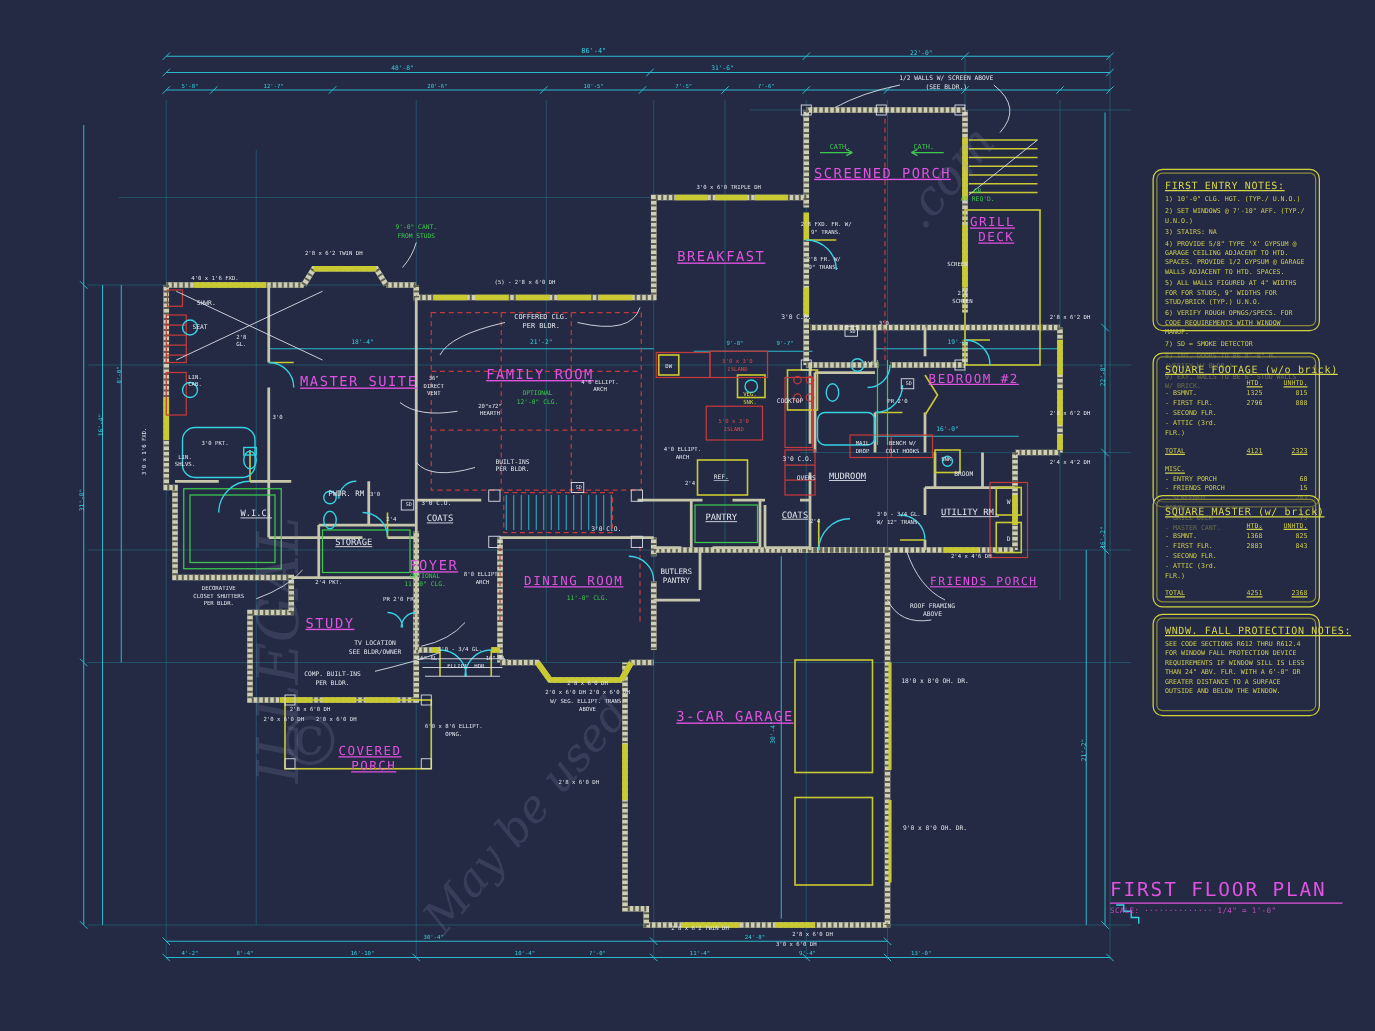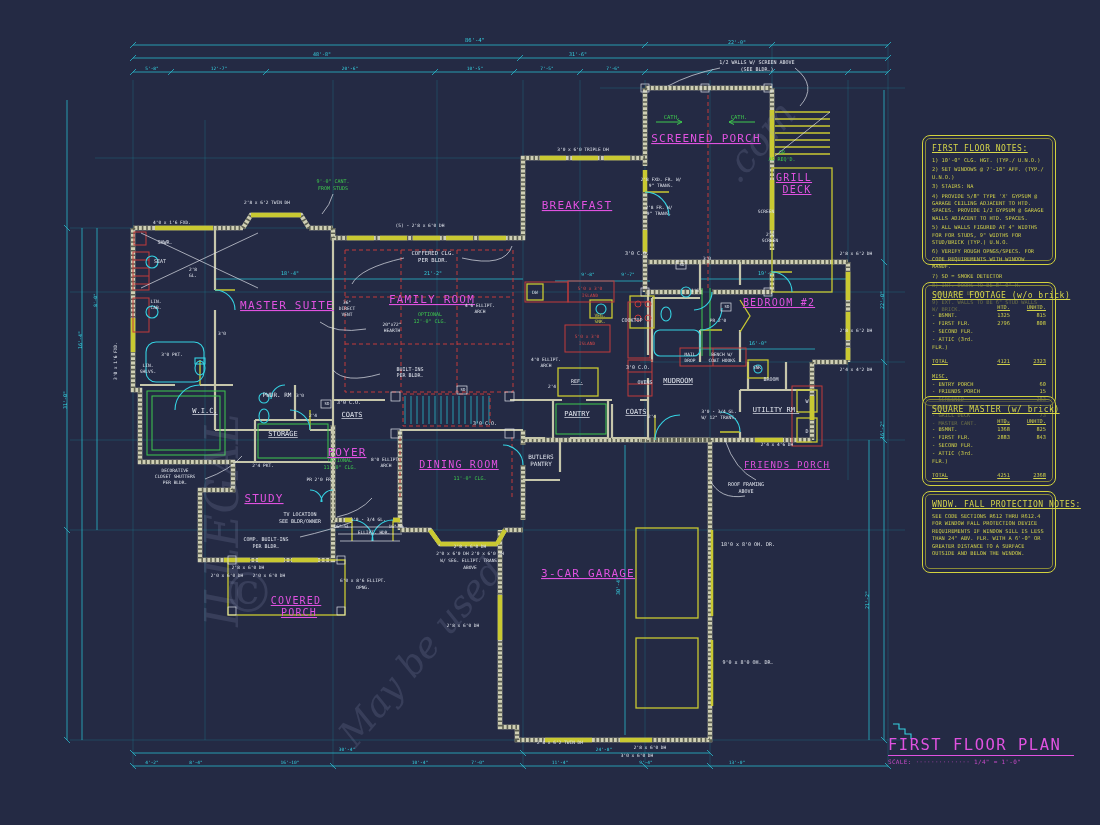--- a/index.html
+++ b/index.html
@@ -20,21 +20,21 @@
   .srow{display:flex;color:#cfcf4a;font-size:5.3px;line-height:1.5}
   .slab{flex:1}
   .shtd{width:30px;text-align:right}
   .sun{width:36px;text-align:right}
   .shead span{text-decoration:underline}
   .shead .slab{text-decoration:none}
   .stot{margin-top:6px}
   .stot .slab,.stot .shtd,.stot .sun{text-decoration:underline}
   .smisc{margin-top:7px}
   .smisc .slab{text-decoration:underline}
-  #title-block{position:absolute;left:888px;top:736px;width:186px}
+  #title-block{position:absolute;left:888px;top:703px;width:186px}
   #title-block h1{margin:0;color:#e052e0;font-size:15.5px;font-weight:normal;letter-spacing:1.5px;border-bottom:1.2px solid #e052e0;padding-bottom:1px;white-space:nowrap;font-family:"DejaVu Sans Mono",monospace}
   #title-block .scale{color:#c74ac7;font-size:6px;margin-top:2px;letter-spacing:.3px}
 </style>
 </head>
 <body>
 
 <div id="sheet">
 <svg id="plan-svg" width="1100" height="825" viewBox="0 0 1100 825">
 
   <g stroke="#1f8fa0" stroke-width="0.6" opacity="0.5" fill="none">
@@ -345,21 +345,21 @@
         <text x="620" y="586" class="pt t-cy" font-size="5" transform="rotate(-90 620 586)">30'-4"</text>
         <text x="590" y="290" class="pt t-rd" font-size="4.5">5'0 x 3'0</text>
         <text x="590" y="297" class="pt t-rd" font-size="4.5">ISLAND</text>
         <text x="587" y="338" class="pt t-rd" font-size="4.5">5'0 x 3'0</text>
         <text x="587" y="345" class="pt t-rd" font-size="4.5">ISLAND</text>
       </g>
 </svg>
 
 <div class="panel" style="top:135px;height:124px">
   <div class="panel-inner">
-    <div class="ptitle">FIRST FLOOR NOTES:</div>
+    <div class="ptitle">FIRST ENTRY NOTES:</div>
     <div id="ffn-list">
           <div class="nitem">1) 10'-0" CLG. HGT. (TYP./ U.N.O.)</div>
           <div class="nitem">2) SET WINDOWS @ 7'-10" AFF. (TYP./ U.N.O.)</div>
           <div class="nitem">3) STAIRS: NA</div>
           <div class="nitem">4) PROVIDE 5/8" TYPE 'X' GYPSUM @ GARAGE CEILING ADJACENT TO HTD. SPACES. PROVIDE 1/2 GYPSUM @ GARAGE WALLS ADJACENT TO HTD. SPACES.</div>
           <div class="nitem">5) ALL WALLS FIGURED AT 4" WIDTHS FOR FOR STUDS, 9" WIDTHS FOR STUD/BRICK (TYP.) U.N.O.</div>
           <div class="nitem">6) VERIFY ROUGH OPNGS/SPECS. FOR CODE REQUIREMENTS WITH WINDOW MANUF.</div>
           <div class="nitem">7) SD = SMOKE DETECTOR</div>
           <div class="nitem">8) INT. DOORS TO BE 8'-0" H. (VERIFY W/ BLDR.)</div>
           <div class="nitem">9) EXT. WALLS TO BE 6" STUD WALLS W/ BRICK.</div>

